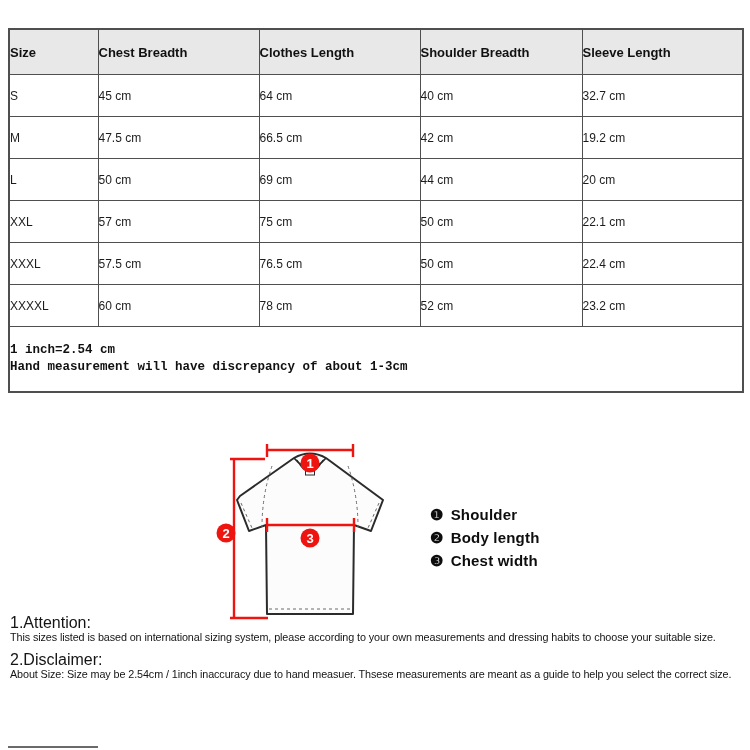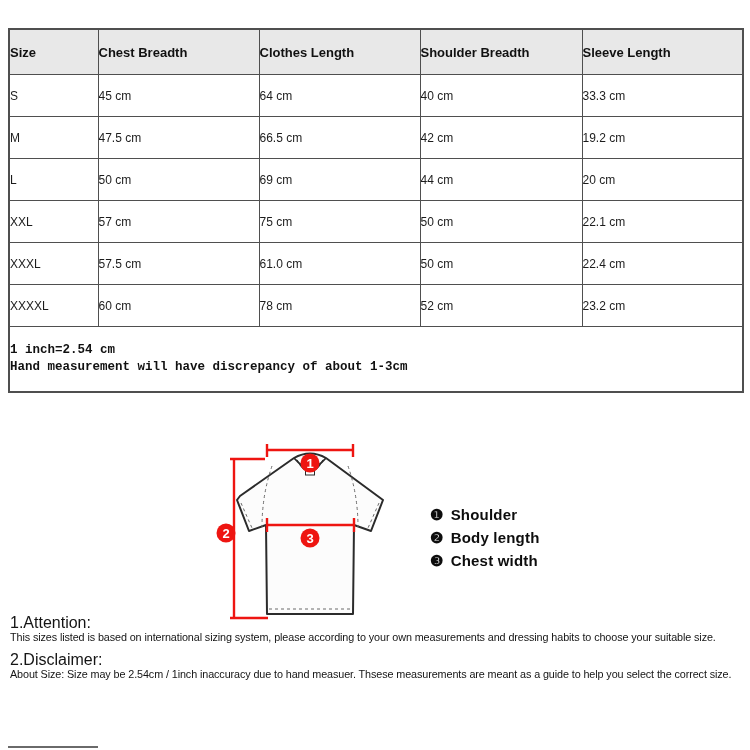--- a/index.html
+++ b/index.html
@@ -65,21 +65,21 @@
     <th>Chest Breadth</th>
     <th>Clothes Length</th>
     <th>Shoulder Breadth</th>
     <th>Sleeve Length</th>
   </tr>
   <tr>
     <td>S</td>
     <td>45 cm</td>
     <td>64 cm</td>
     <td>40 cm</td>
-    <td>33.3 cm</td>
+    <td>32.7 cm</td>
   </tr>
   <tr>
     <td>M</td>
     <td>47.5 cm</td>
     <td>66.5 cm</td>
     <td>42 cm</td>
     <td>19.2 cm</td>
   </tr>
   <tr>
     <td>L</td>
@@ -91,21 +91,21 @@
   <tr>
     <td>XXL</td>
     <td>57 cm</td>
     <td>75 cm</td>
     <td>50 cm</td>
     <td>22.1 cm</td>
   </tr>
   <tr>
     <td>XXXL</td>
     <td>57.5 cm</td>
-    <td>61.0 cm</td>
+    <td>76.5 cm</td>
     <td>50 cm</td>
     <td>22.4 cm</td>
   </tr>
   <tr>
     <td>XXXXL</td>
     <td>60 cm</td>
     <td>78 cm</td>
     <td>52 cm</td>
     <td>23.2 cm</td>
   </tr>

